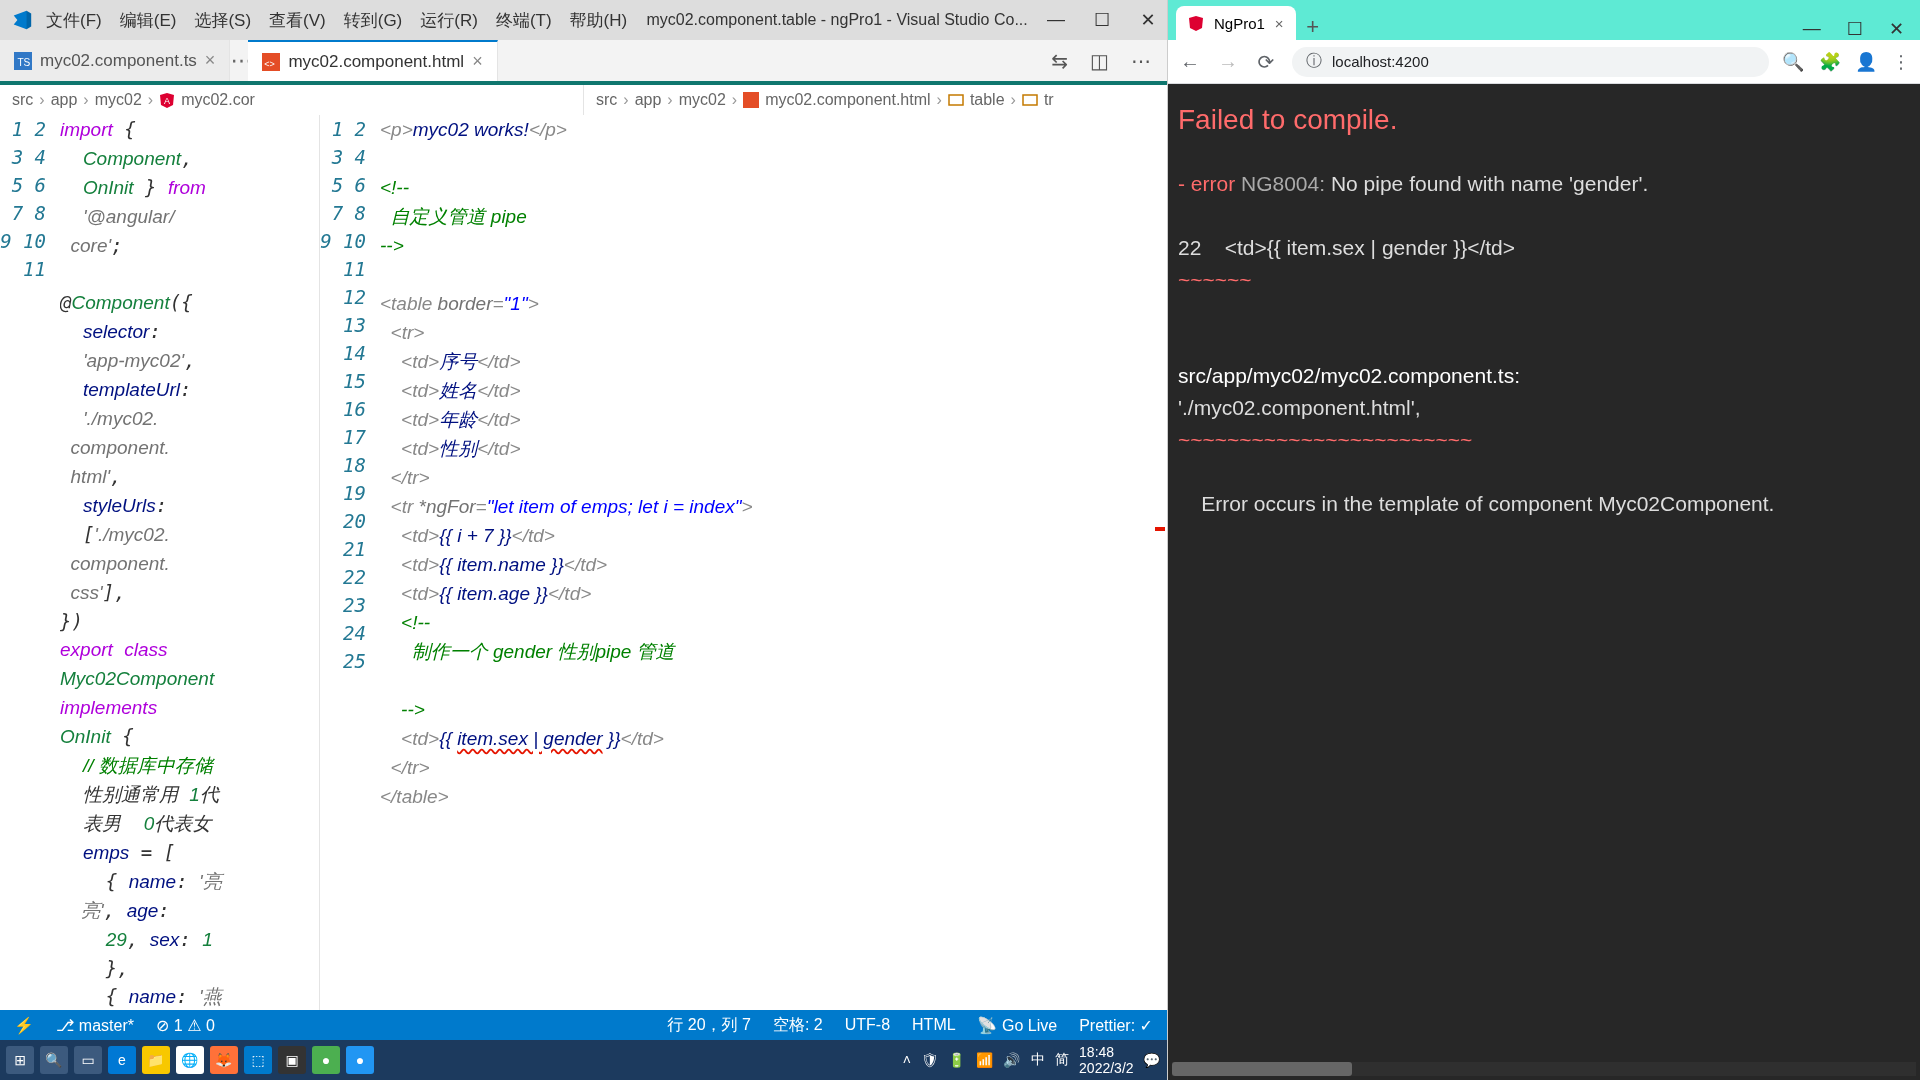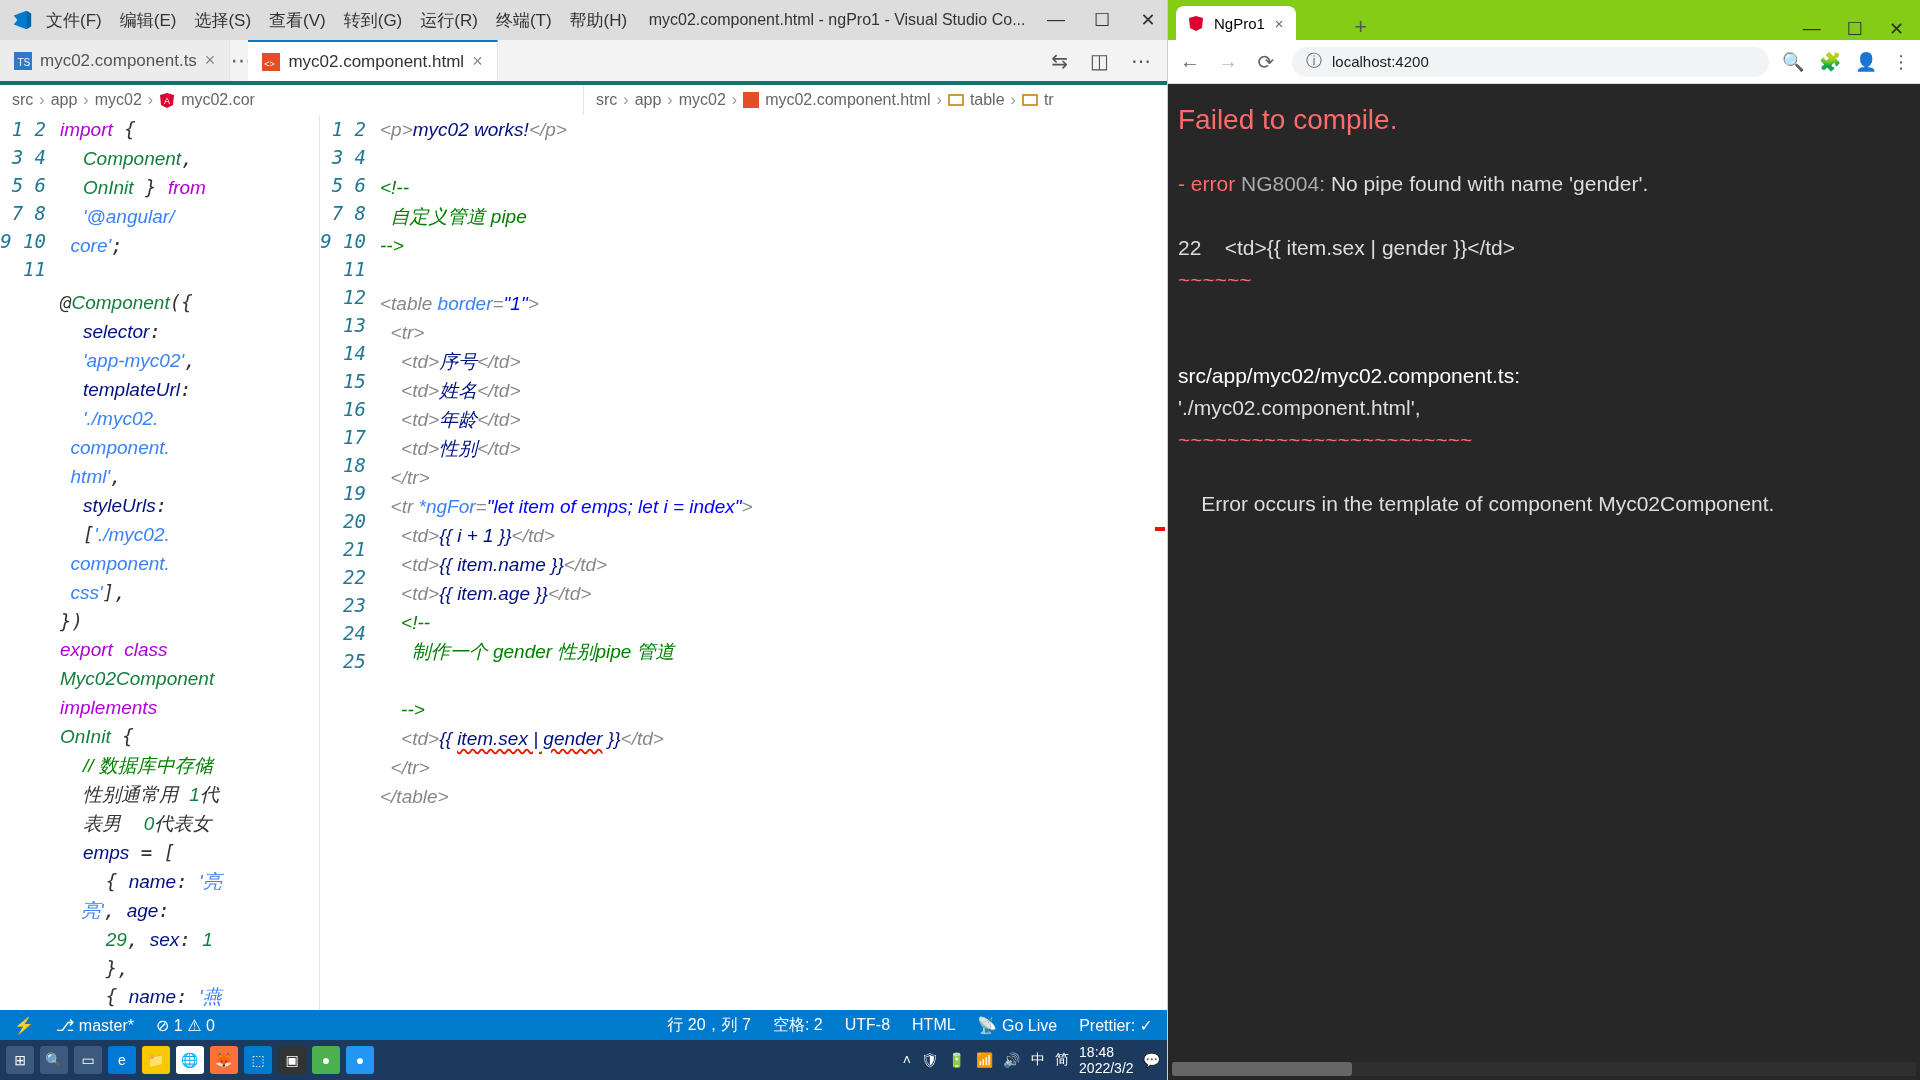--- a/index.html
+++ b/index.html
@@ -33,40 +33,40 @@
 .crumb .bicon { width:16px; height:16px; display:inline-flex; }
 
 
 .editor-split { flex:1; display:flex; overflow:hidden; }
 .pane { display:flex; flex-direction:column; overflow:hidden; position:relative;font-style:italic; }
 .pane.left { width:320px; border-right:1px solid #e4e4e4; }
 .pane.right { flex:1; }
 .gutter { width:60px; background:#fff; text-align:right; padding-right:14px; color:#237893; font-size:19px; line-height:28px; font-family:Consolas,monospace; user-select:none; }
 .code { flex:1; background:#fff; font-family:Consolas,monospace; font-size:19px; line-height:28px; white-space:pre; color:#333; overflow:hidden; position:relative; }
 .codewrap { display:flex; flex:1; overflow:hidden; }
-.k-blue{color:#0000ff;} .k-teal{color:#15803d;} .k-red{color:#3b82f6;} .k-green{color:#008000;} .k-dark{color:#001080;} .k-purple{color:#af00db;} .k-gray{color:#888;}
+.k-blue{color:#0000ff;} .k-teal{color:#15803d;} .k-red{color:#737373;} .k-green{color:#008000;} .k-dark{color:#001080;} .k-purple{color:#af00db;} .k-gray{color:#888;}
 .squiggle{ text-decoration: underline wavy #e51400; text-underline-offset:3px; }
 
 
 .mini { position:absolute; right:0; top:0; bottom:0; width:16px; background:#fff; }
 .mini .mark { position:absolute; right:2px; width:10px; height:4px; background:#e51400; }
 
 
 .statusbar { height:30px; background:#007acc; color:#fff; display:flex; align-items:center; font-size:16px; padding:0 14px; gap:22px; }
 .statusbar .sp { flex:1; }
 .statusbar .branch::before{content:"⎇ "; }
 
 
 .taskbar { height:40px; background:#1c3a5e; display:flex; align-items:center; padding:0 6px; gap:6px; }
 .taskbar .tico { width:28px; height:28px; background:#3c5a7e; border-radius:3px; display:flex; align-items:center; justify-content:center; font-size:14px; color:#fff; }
 .taskbar .tsp { flex:1; }
 .taskbar .tray { display:flex; gap:10px; align-items:center; color:#fff; font-size:14px; }
 
 
-.btabs { height:40px; background:#84cc16; display:flex; align-items:flex-end;gap:48px; }
+.btabs { height:40px; background:#5eead4; display:flex; align-items:flex-end; }
 .btab { height:34px; background:#fff; border-radius:8px 8px 0 0; display:flex; align-items:center; padding:0 12px; gap:10px; font-size:15px; margin-left:8px; }
 .btab .bclose{ color:#666; }
 .bnew { width:34px; text-align:center; font-size:22px; color:#555; }
 .bwin { margin-left:auto; display:flex; gap:26px; padding:0 16px; font-size:18px; color:#333; }
 .btool { height:44px; background:#fff; display:flex; align-items:center; padding:0 10px; gap:14px; border-bottom:1px solid #dadce0; }
 .bnav { font-size:20px; color:#5f6368; width:24px; text-align:center; }
 .burl { flex:1; height:30px; background:#f1f3f4; border-radius:15px; display:flex; align-items:center; padding:0 14px; gap:10px; font-size:15px; color:#202124; }
 .burl .info{ font-size:16px; color:#5f6368; }
 .bactions { display:flex; gap:14px; font-size:18px; color:#5f6368; }
 .bpage { flex:1; background:#272727; color:#ddd; font-family:Consolas,monospace; font-size:21px; line-height:32px; padding:20px 10px; position:relative; overflow:hidden; }
@@ -96,21 +96,21 @@
       <div class="menu">
         <span>文件(F)</span>
         <span>编辑(E)</span>
         <span>选择(S)</span>
         <span>查看(V)</span>
         <span>转到(G)</span>
         <span>运行(R)</span>
         <span>终端(T)</span>
         <span>帮助(H)</span>
       </div>
-      <div class="title">myc02.component.html - ngPro1 - Visual Studio Co...</div>
+      <div class="title">myc02.component.table - ngPro1 - Visual Studio Co...</div>
       <div class="winbtns">
         <span class="winbtn">—</span>
         <span class="winbtn">☐</span>
         <span class="winbtn">✕</span>
       </div>
     </div>
 
     <div class="tabs">
       <div class="tab">
         <span class="ficon">
@@ -290,21 +290,21 @@
 <span class="k-green">--&gt;</span>
 <span class=""></span>
 <span class="k-gray">&lt;table </span><span class="k-red">border</span><span class="k-gray">=</span><span class="k-blue">"1"</span><span class="k-gray">&gt;</span>
 <span class="k-gray">  &lt;tr&gt;</span>
 <span class="k-gray">    &lt;td&gt;</span><span class="k-dark">序号</span><span class="k-gray">&lt;/td&gt;</span>
 <span class="k-gray">    &lt;td&gt;</span><span class="k-dark">姓名</span><span class="k-gray">&lt;/td&gt;</span>
 <span class="k-gray">    &lt;td&gt;</span><span class="k-dark">年龄</span><span class="k-gray">&lt;/td&gt;</span>
 <span class="k-gray">    &lt;td&gt;</span><span class="k-dark">性别</span><span class="k-gray">&lt;/td&gt;</span>
 <span class="k-gray">  &lt;/tr&gt;</span>
 <span class="k-gray">  &lt;tr </span><span class="k-red">*ngFor</span><span class="k-gray">=</span><span class="k-blue">"let item of emps; let i = index"</span><span class="k-gray">&gt;</span>
-<span class="k-gray">    &lt;td&gt;</span><span class="k-dark">{{ i + 1 }}</span><span class="k-gray">&lt;/td&gt;</span>
+<span class="k-gray">    &lt;td&gt;</span><span class="k-dark">{{ i + 7 }}</span><span class="k-gray">&lt;/td&gt;</span>
 <span class="k-gray">    &lt;td&gt;</span><span class="k-dark">{{ item.name }}</span><span class="k-gray">&lt;/td&gt;</span>
 <span class="k-gray">    &lt;td&gt;</span><span class="k-dark">{{ item.age }}</span><span class="k-gray">&lt;/td&gt;</span>
 <span class="k-green">    &lt;!--</span>
 <span class="k-green">      制作一个 gender 性别pipe 管道</span>
 <span class=""></span>
 <span class="k-green">    --&gt;</span>
 <span class="k-gray">    &lt;td&gt;</span><span class="k-dark">{{ </span><span class="k-dark squiggle">item.sex | gender</span><span class="k-dark"> }}</span><span class="k-gray">&lt;/td&gt;</span>
 <span class="k-gray">  &lt;/tr&gt;</span>
 <span class="k-gray">&lt;/table&gt;</span>
 </div>

